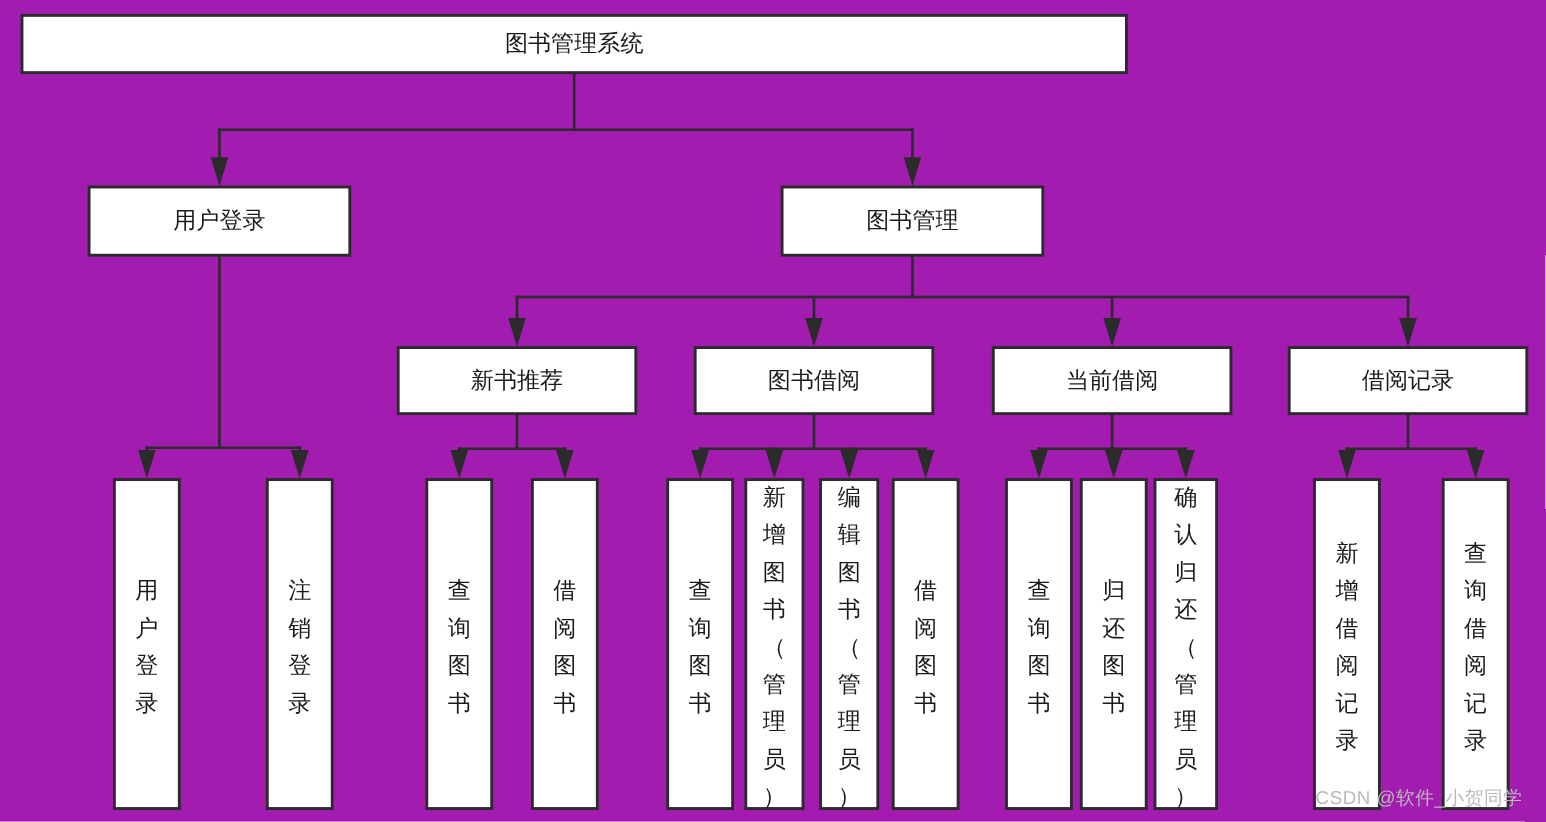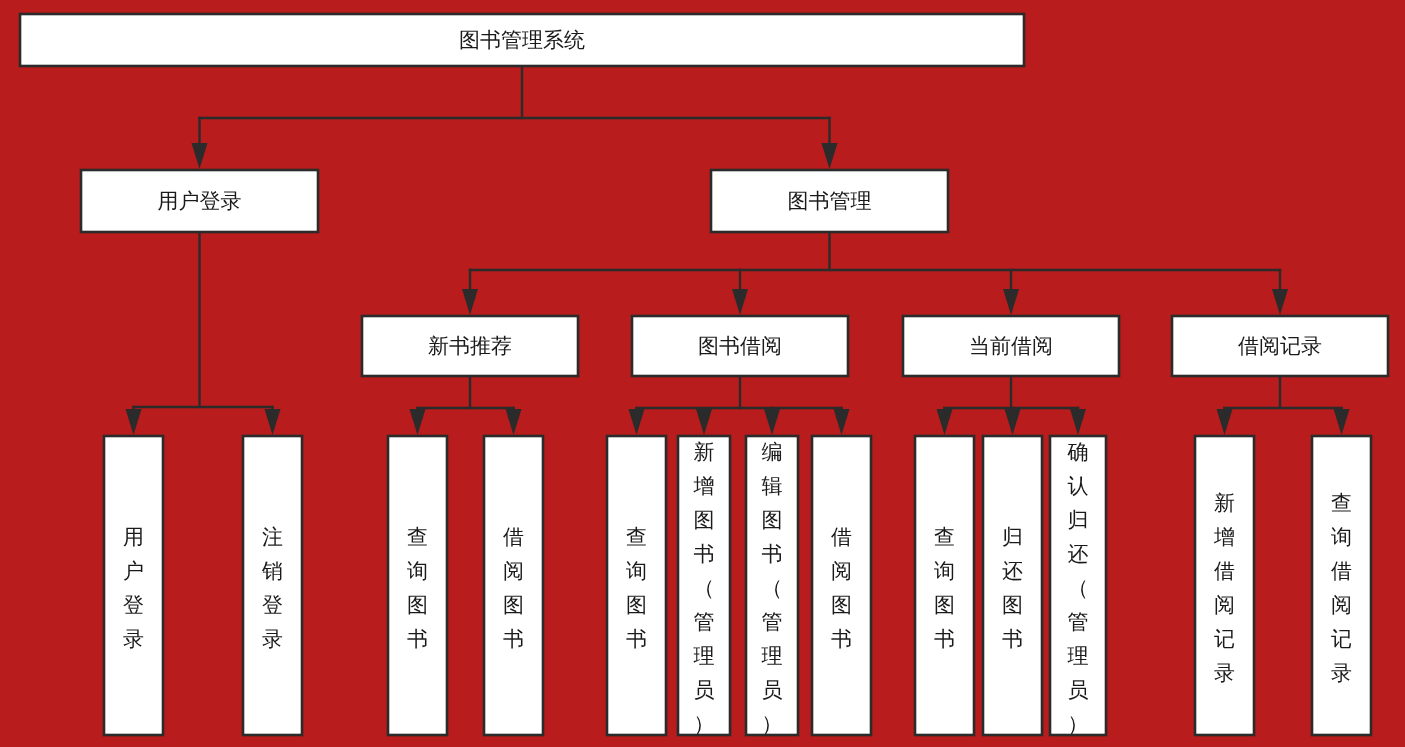--- a/index.html
+++ b/index.html
@@ -1,17 +1,17 @@
 <!DOCTYPE html>
 <html><head>
 <meta charset="utf-8">
 <style>
   html,body{margin:0;padding:0;background:#ffffff;}
   body{font-family:"Liberation Sans","DejaVu Sans",sans-serif;}
-  #stage{position:relative;width:1405px;height:747px;background:#b91c1c;overflow:hidden;}
+  #stage{position:relative;width:1405px;height:747px;background:#a21caf;overflow:hidden;}
   svg#tree{position:absolute;left:0;top:0;width:1405px;height:747px;}
   .node-rect{fill:#ffffff;stroke:#2b2b2b;stroke-width:2.6;}
   .node-label{font-family:"Liberation Sans","DejaVu Sans",sans-serif;fill:#1a1a1a;}
   .h-label{font-size:21px;text-anchor:middle;dominant-baseline:middle;}
   .v-label{font-size:21px;text-anchor:middle;}
   .edge{stroke:#2b2b2b;stroke-width:2.4;fill:none;stroke-linecap:square;}
   .arrow-head{fill:#2b2b2b;stroke:none;}
   .wm{position:absolute;left:1196px;top:714px;font-size:17px;color:#b9b9b9;
       font-family:"Liberation Sans","DejaVu Sans",sans-serif;letter-spacing:.5px;white-space:nowrap;}
 </style>
@@ -164,13 +164,14 @@
         <g>
           <rect class="node-rect" x="1195" y="436" width="59" height="299"></rect>
           <text class="node-label v-label" x="1224.5" y="510.02"><tspan x="1224.5" dy="0">新</tspan><tspan x="1224.5" dy="34">增</tspan><tspan x="1224.5" dy="34">借</tspan><tspan x="1224.5" dy="34">阅</tspan><tspan x="1224.5" dy="34">记</tspan><tspan x="1224.5" dy="34">录</tspan></text>
         </g>
         <g>
           <rect class="node-rect" x="1312" y="436" width="59" height="299"></rect>
           <text class="node-label v-label" x="1341.5" y="510.02"><tspan x="1341.5" dy="0">查</tspan><tspan x="1341.5" dy="34">询</tspan><tspan x="1341.5" dy="34">借</tspan><tspan x="1341.5" dy="34">阅</tspan><tspan x="1341.5" dy="34">记</tspan><tspan x="1341.5" dy="34">录</tspan></text>
         </g>
       </g>
   </svg>
+  <div class="wm">CSDN @软件_小贺同学</div>
 </div>
 
 </body></html>

